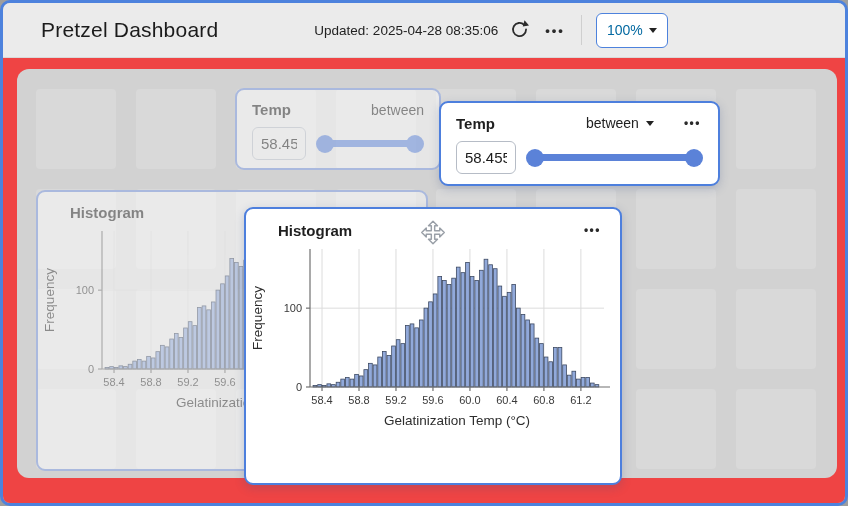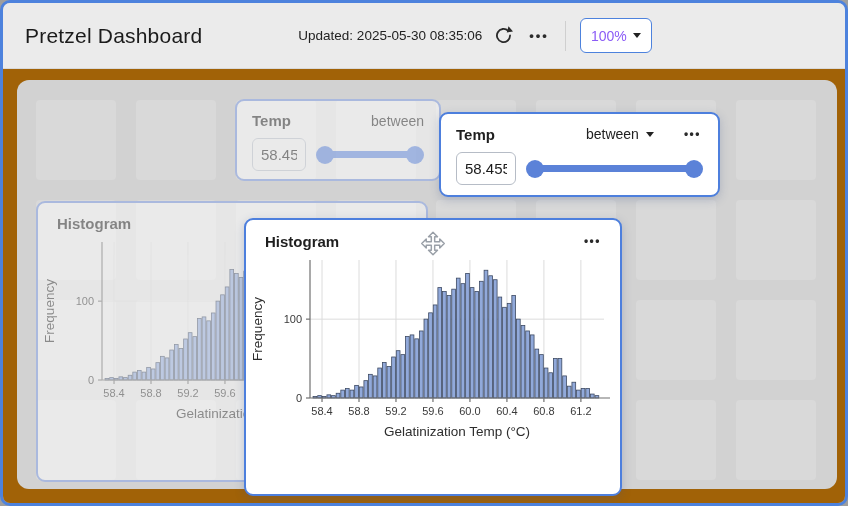--- a/index.html
+++ b/index.html
@@ -1,28 +1,28 @@
 <!DOCTYPE html>
 <html><head>
 <meta charset="utf-8">
 <style>
   html,body{margin:0;padding:0;background:#9e9e9e;font-family:"Liberation Sans","DejaVu Sans",sans-serif;}
   .window{position:relative;width:848px;height:506px;box-sizing:border-box;border:3px solid #4d82dd;border-radius:10px;overflow:hidden;background:#c7c7c7;}
   
-  .header{position:relative;display:flex;align-items:center;height:66px;background:#ebebeb;border-bottom:1px solid #d9d9d9;padding:0 12px 0 22px;box-sizing:border-box;}
+  .header{position:relative;display:flex;align-items:center;height:55px;background:#ebebeb;border-bottom:1px solid #d9d9d9;padding:0 12px 0 38px;box-sizing:border-box;}
   .title{font-size:21px;font-weight:500;color:#1b1b1b;letter-spacing:.2px;}
   .updated{margin-left:96px;display:flex;align-items:center;gap:10px;font-size:13.5px;color:#222;}
   .refresh-btn{background:none;border:none;padding:2px;cursor:pointer;display:flex;align-items:center;}
   .present-btn{margin-left:auto;display:flex;align-items:center;gap:9px;background:#3b55a8;color:#fff;border:none;border-radius:6px;height:38px;padding:0 16px;font-size:14.5px;font-family:inherit;cursor:pointer;}
   .dots-btn{background:none;border:none;cursor:pointer;font-size:13px;font-weight:bold;color:#2b2b2b;letter-spacing:2px;padding:4px 6px;margin-left:8px;}
   .hdr-divider{width:1px;height:30px;background:#cfcfcf;margin:0 14px 0 10px;}
-  .zoom-select{display:flex;align-items:center;gap:6px;background:#fff;border:1.5px solid #4d82dd;border-radius:6px;height:33px;padding:0 10px;font-size:14px;color:#8b5cf6;cursor:pointer;}
+  .zoom-select{display:flex;align-items:center;gap:6px;background:#fff;border:1.5px solid #4d82dd;border-radius:6px;height:33px;padding:0 10px;font-size:14px;color:#0369a1;cursor:pointer;}
   .caret{width:0;height:0;border-left:4.5px solid transparent;border-right:4.5px solid transparent;border-top:5px solid #222;display:inline-block;}
   
-  .canvas{position:relative;width:100%;height:445px;background:#a16207;}
+  .canvas{position:relative;width:100%;height:445px;background:#ef4444;}
   .panel{position:absolute;left:14px;top:11px;width:820px;height:409px;background:#d2d2d2;border-radius:12px;}
   .grid{position:absolute;left:19px;top:20px;width:782px;height:380px;}
   .grid-cell{position:absolute;width:80px;height:80px;background:#d9d9d9;border-radius:4px;}
   
   .card{position:absolute;box-sizing:border-box;border-radius:9px;}
   .card.active{background:#fff;border:2px solid #4d7fdd;box-shadow:0 3px 10px rgba(60,80,130,.25);}
   .card.ghost{background:rgba(255,255,255,.45);border:2px solid #aab9de;overflow:hidden;}
   .ghost-inner{opacity:.5;}
   .card-pad{padding:11px 15px 9px 15px;}
   .card-head{display:flex;align-items:center;}
@@ -30,36 +30,36 @@
   .operator{margin-left:auto;display:flex;align-items:center;gap:7px;font-size:14px;color:#222;cursor:pointer;background:none;border:none;font-family:inherit;}
   .card-dots{background:none;border:none;cursor:pointer;font-size:12px;font-weight:bold;color:#2b2b2b;letter-spacing:1.5px;padding:2px 2px;margin-left:22px;}
   .filter-row{display:flex;align-items:center;gap:10px;margin-top:9px;}
   .num-input{box-sizing:border-box;width:60px;height:33px;border:1px solid #b6bcc6;border-radius:6px;font-size:15px;color:#1b1b1b;padding:0 8px;font-family:inherit;background:#fff;}
   .ghost .num-input{background:transparent;}
   .slider{position:relative;flex:1;height:20px;cursor:pointer;}
   .slider-track{position:absolute;left:6px;right:6px;top:6.5px;height:7px;border-radius:4px;background:#5b82d8;}
   .slider-handle{position:absolute;top:1px;width:18px;height:18px;border-radius:50%;background:#5b82d8;}
   .slider-handle.left{left:0;}
   .slider-handle.right{right:0;}
-  .hist-head{display:flex;align-items:center;padding:12px 17px 0 19px;position:relative;}
+  .hist-head{display:flex;align-items:center;padding:12px 17px 0 32px;position:relative;}
   .move-handle{position:absolute;left:50%;top:8px;transform:translateX(-50%);background:none;border:none;cursor:move;padding:2px;}
   .chart-wrap{margin-top:4px;}
   text.tick{font-size:11px;fill:#3a3a3a;font-family:"Liberation Sans","DejaVu Sans",sans-serif;}
   text.axis-label{font-size:13.5px;fill:#2e2e2e;font-family:"Liberation Sans","DejaVu Sans",sans-serif;}
 </style>
 </head>
 <body>
 
 <div class="window">
 
   <div class="header">
     <div class="title">Pretzel Dashboard</div>
 
     <div class="updated">
-      <span>Updated: 2025-05-30 08:35:06</span>
+      <span>Updated: 2025-04-28 08:35:06</span>
       <button class="refresh-btn">
         <span>
           <svg width="19" height="19" viewBox="0 0 20 20">
             <path d="M14.9 6.2 A6.9 6.9 0 1 0 16.9 11" fill="none" stroke="#2b2b2b" stroke-width="1.9" stroke-linecap="round"></path>
             <polygon points="13.4,7.9 20,6.9 15.3,1.3" fill="#2b2b2b"></polygon>
           </svg>
         </span>
       </button>
     </div>
 

